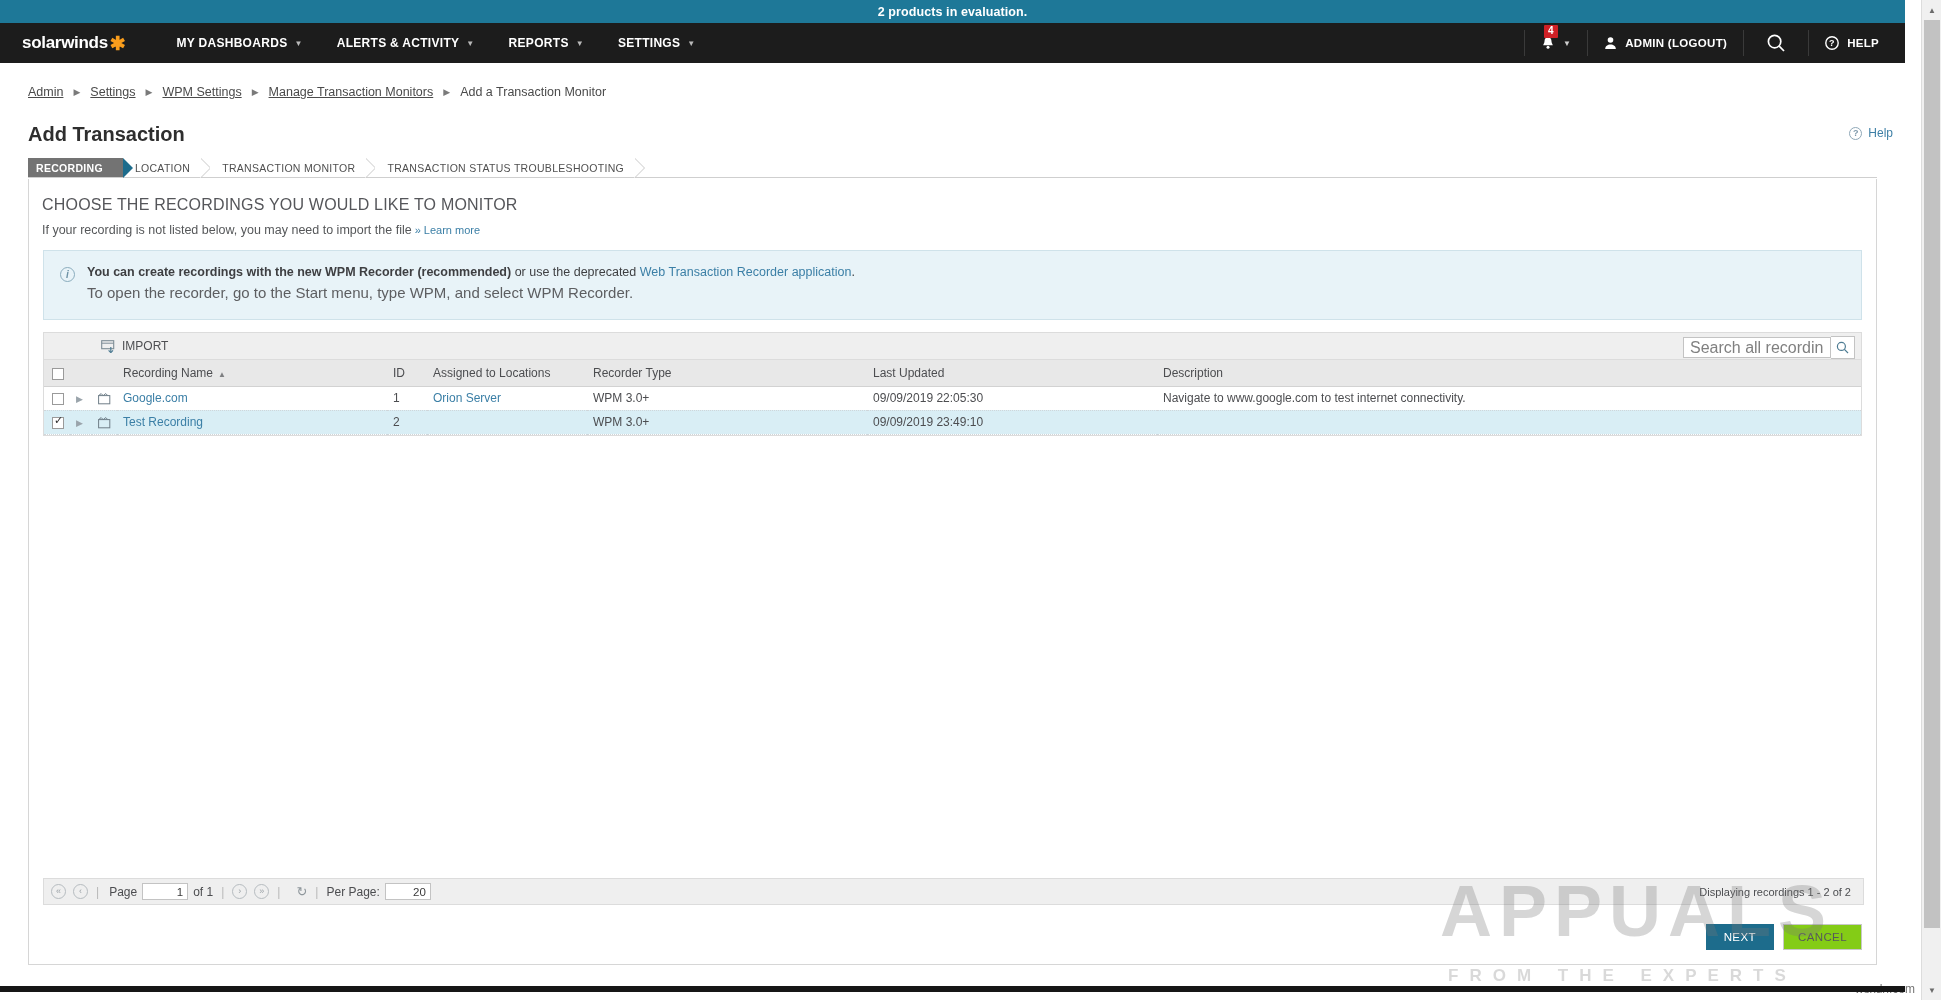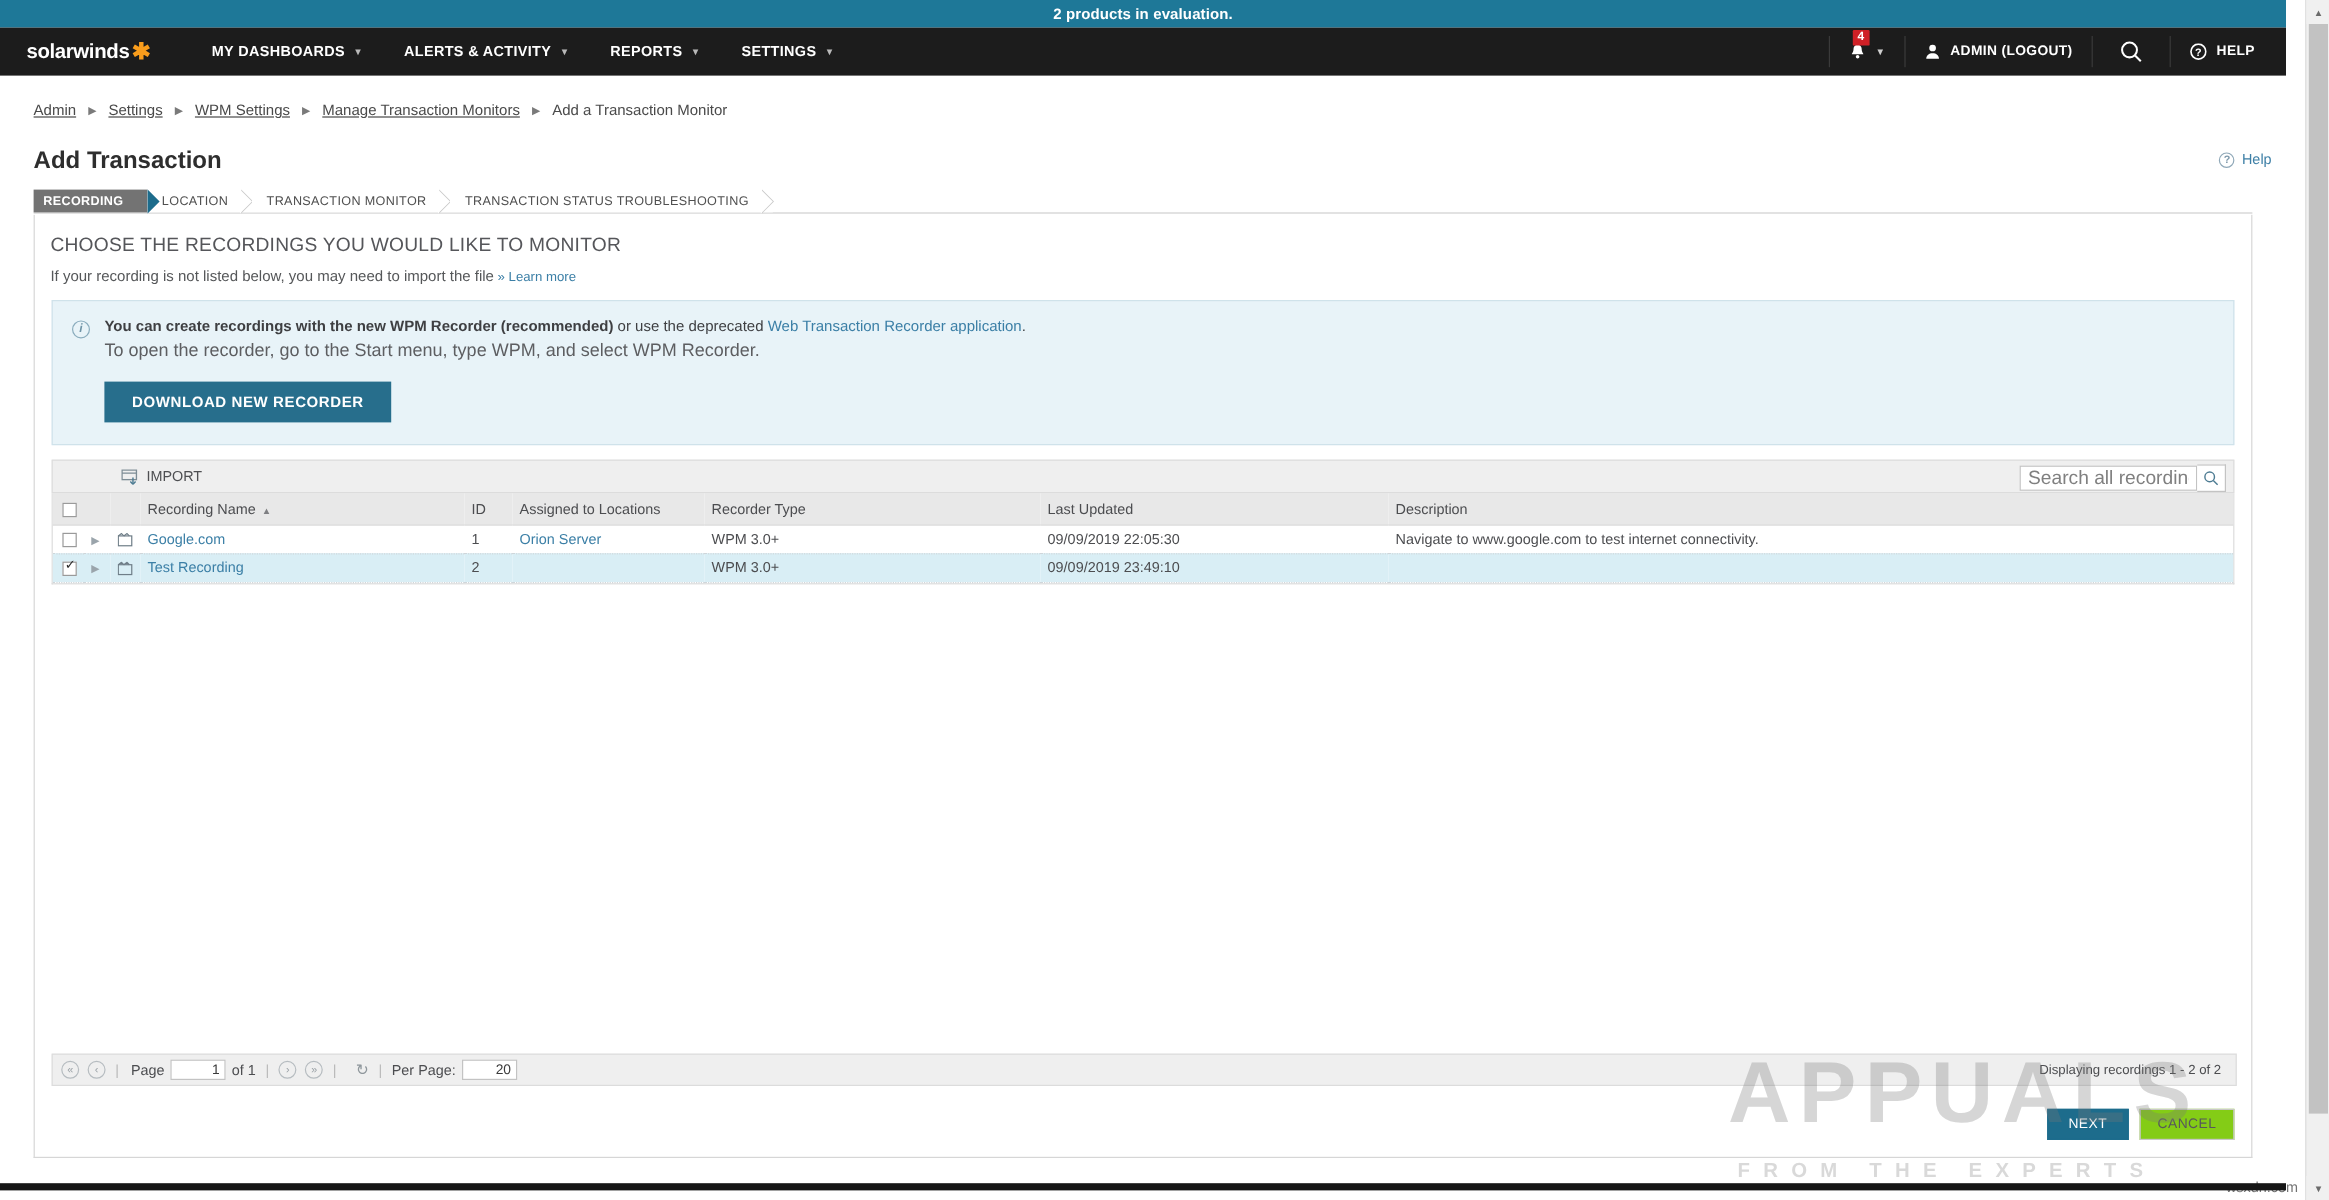--- a/index.html
+++ b/index.html
@@ -494,21 +494,20 @@
       <span>If your recording is not listed below, you may need to import the file</span><span class="learn">» Learn more</span>
     </div>
 
     <div class="infobox">
       <div class="info-icon">i</div>
       <div class="info-body">
         <div class="info-l1">
           <b>You can create recordings with the new WPM Recorder (recommended)</b><span> or use the deprecated </span><a>Web Transaction Recorder application</a><span>.</span>
         </div>
         <div class="info-l2">To open the recorder, go to the Start menu, type WPM, and select WPM Recorder.</div>
-        <button class="dl-btn">DOWNLOAD NEW RECORDER</button>
       </div>
     </div>
 
     <div class="grid-toolbar">
       <div class="import-btn">
         <svg width="14" height="13" viewBox="0 0 14 13">
           <rect x="0.7" y="0.7" width="12" height="8" fill="none" stroke="#7d8c95" stroke-width="1.1"></rect>
           <line x1="0.7" y1="3.2" x2="12.7" y2="3.2" stroke="#7d8c95" stroke-width="1"></line>
           <line x1="9.8" y1="7" x2="9.8" y2="12.3" stroke="#4e7c93" stroke-width="1.2"></line>
           <path d="M7.6 10.3 L9.8 12.6 L12 10.3" fill="none" stroke="#4e7c93" stroke-width="1.2"></path>

